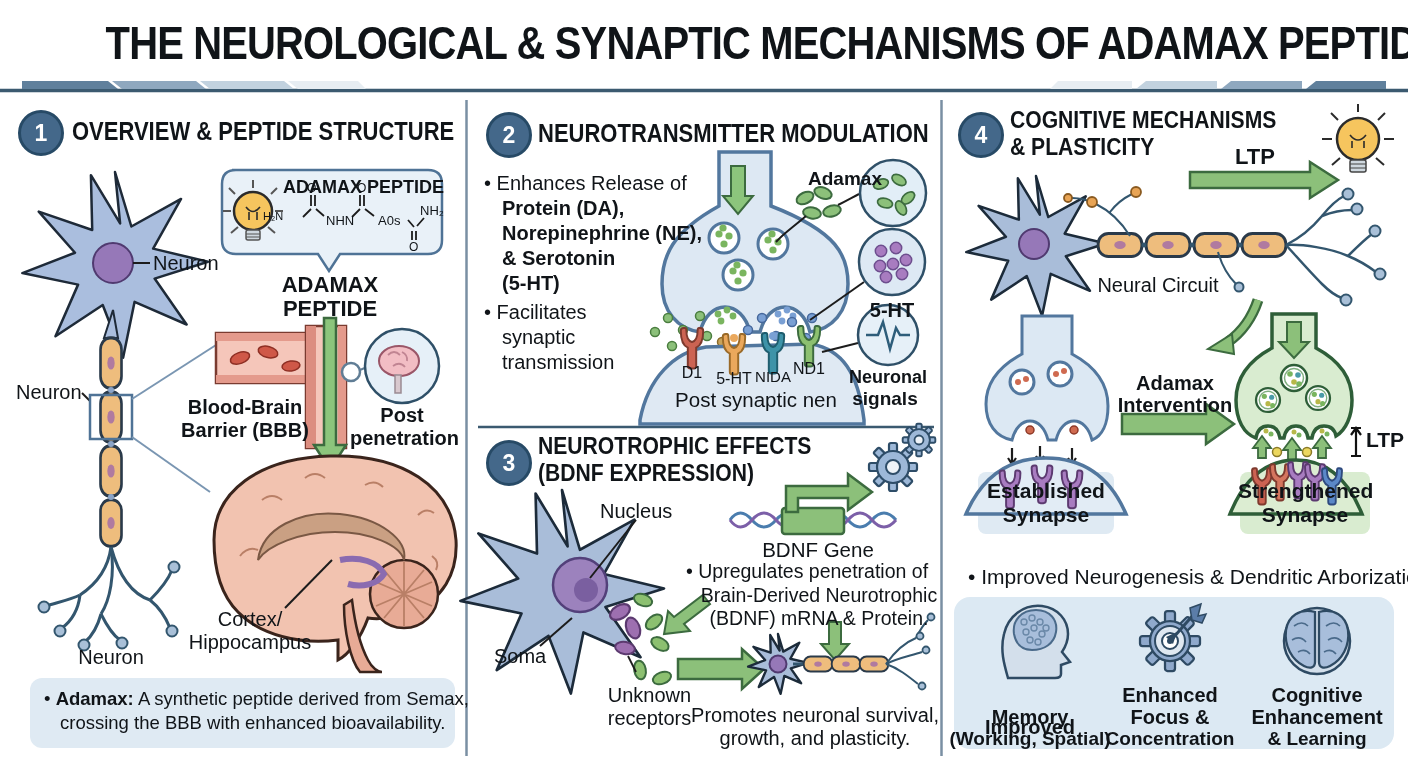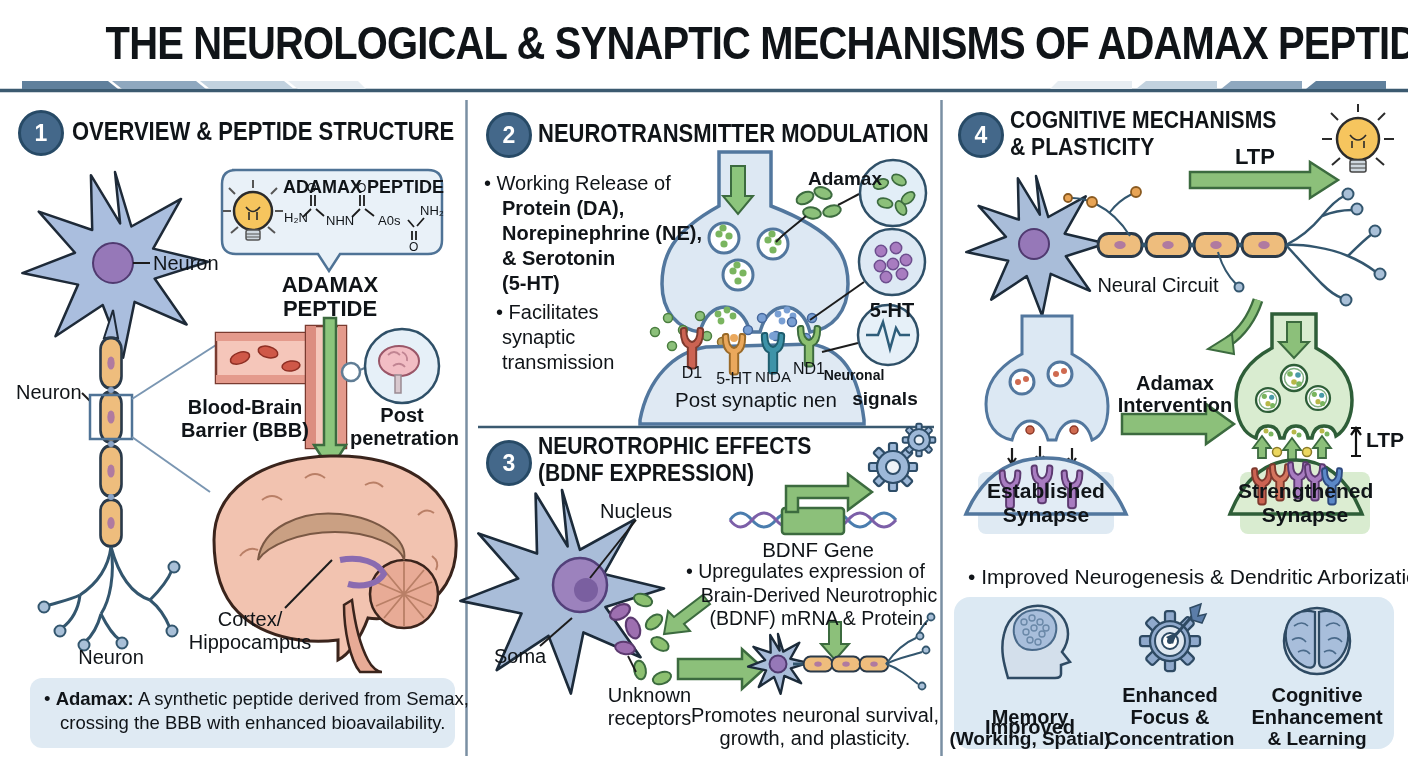--- a/index.html
+++ b/index.html
@@ -453,21 +453,21 @@
     </g>
   </svg>
 
   <div class="t b cxc" style="left:0;top:16px;width:1408px;text-align:center;font-size:47px;letter-spacing:-1px">THE NEUROLOGICAL &amp; SYNAPTIC MECHANISMS OF ADAMAX PEPTIDE</div>
 
   <div class="num" style="left:18px;top:110px">
       <span>1</span>
     </div>
   <div class="t b cx" style="left:72px;top:117px;font-size:25px">OVERVIEW &amp; PEPTIDE STRUCTURE</div>
   <div class="t b c" style="left:283px;top:177px;width:152px;font-size:18px">ADAMAX PEPTIDE</div>
-  <div class="t" style="left:284px;top:210px;font-size:13px">H₂N</div>
+  <div class="t" style="left:263px;top:210px;font-size:11px">H₂N</div>
   <div class="t" style="left:307px;top:182px;font-size:12px">O</div>
   <div class="t" style="left:326px;top:213px;font-size:13px">NHN</div>
   <div class="t" style="left:357px;top:182px;font-size:12px">O</div>
   <div class="t" style="left:378px;top:213px;font-size:13px">A0s</div>
   <div class="t" style="left:420px;top:203px;font-size:13px">NH₂</div>
   <div class="t" style="left:409px;top:241px;font-size:12px">O</div>
   <div class="t b c" style="left:270px;top:272px;width:120px;font-size:22px">ADAMAX</div>
   <div class="t b c" style="left:270px;top:296px;width:120px;font-size:22px">PEPTIDE</div>
   <div class="t" style="left:153px;top:252px">Neuron</div>
   <div class="t" style="left:16px;top:381px">Neuron</div>
@@ -480,49 +480,49 @@
   <div class="t c" style="left:76px;top:646px;width:70px">Neuron</div>
   <div class="t" style="left:60px;top:712px;font-size:18.5px">crossing the BBB with enhanced bioavailability.</div>
   <div class="t bl" style="left:44px;top:688px;font-size:18.5px">
     <span class="b">Adamax:</span><span> A synthetic peptide derived from Semax,</span>
   </div>
 
   <div class="num" style="left:486px;top:112px">
       <span>2</span>
     </div>
   <div class="t b cx" style="left:538px;top:119px;font-size:25px">NEUROTRANSMITTER MODULATION</div>
-  <div class="t bl" style="left:484px;top:172px">Working Release of</div>
+  <div class="t bl" style="left:484px;top:172px">Enhances Release of</div>
   <div class="t b" style="left:502px;top:197px">Protein (DA),</div>
   <div class="t b" style="left:502px;top:222px">Norepinephrine (NE),</div>
   <div class="t b" style="left:502px;top:247px">&amp; Serotonin</div>
   <div class="t b" style="left:502px;top:272px">(5-HT)</div>
-  <div class="t bl" style="left:496px;top:301px">Facilitates</div>
+  <div class="t bl" style="left:484px;top:301px">Facilitates</div>
   <div class="t" style="left:502px;top:326px">synaptic</div>
   <div class="t" style="left:502px;top:351px">transmission</div>
   <div class="t b c" style="left:790px;top:168px;width:110px;font-size:19px">Adamax</div>
   <div class="t c" style="left:676px;top:364px;width:32px;font-size:16px">D1</div>
   <div class="t c" style="left:713px;top:370px;width:42px;font-size:16px">5-HT</div>
   <div class="t c" style="left:751px;top:368px;width:44px;font-size:15px">NIDA</div>
   <div class="t c" style="left:790px;top:360px;width:38px;font-size:16px">ND1</div>
   <div class="t c" style="left:666px;top:388px;width:180px;font-size:20.5px">Post synaptic nen</div>
   <div class="t b c" style="left:857px;top:299px;width:70px">5-HT</div>
-  <div class="t b c" style="left:809px;top:367px;width:90px;font-size:14px">Neuronal</div>
+  <div class="t b c" style="left:843px;top:367px;width:90px;font-size:18px">Neuronal</div>
   <div class="t b c" style="left:840px;top:388px;width:90px;font-size:19px">signals</div>
 
   <div class="num" style="left:486px;top:440px">
       <span>3</span>
     </div>
   <div class="t b cx" style="left:538px;top:432px;font-size:24px">NEUROTROPHIC EFFECTS</div>
   <div class="t b cx" style="left:538px;top:459px;font-size:24px">(BDNF EXPRESSION)</div>
   <div class="t" style="left:600px;top:500px">Nucleus</div>
   <div class="t" style="left:494px;top:645px">Soma</div>
   <div class="t c" style="left:592px;top:684px;width:115px">Unknown</div>
   <div class="t c" style="left:592px;top:707px;width:115px">receptors</div>
   <div class="t c" style="left:748px;top:538px;width:140px;font-size:20.5px">BDNF Gene</div>
-  <div class="t bl" style="left:686px;top:560px;font-size:19.5px">Upregulates expression of</div>
+  <div class="t bl" style="left:686px;top:560px;font-size:19.5px">Upregulates penetration of</div>
   <div class="t c" style="left:694px;top:584px;width:250px;font-size:19.5px">Brain-Derived Neurotrophic</div>
   <div class="t c" style="left:694px;top:607px;width:250px;font-size:19.5px">(BDNF) mRNA &amp; Protein.</div>
   <div class="t c" style="left:690px;top:704px;width:250px">Promotes neuronal survival,</div>
   <div class="t c" style="left:690px;top:727px;width:250px">growth, and plasticity.</div>
 
   <div class="num" style="left:958px;top:112px">
       <span>4</span>
     </div>
   <div class="t b cx" style="left:1010px;top:106px;font-size:24px">COGNITIVE MECHANISMS</div>
   <div class="t b cx" style="left:1010px;top:133px;font-size:24px">&amp; PLASTICITY</div>

